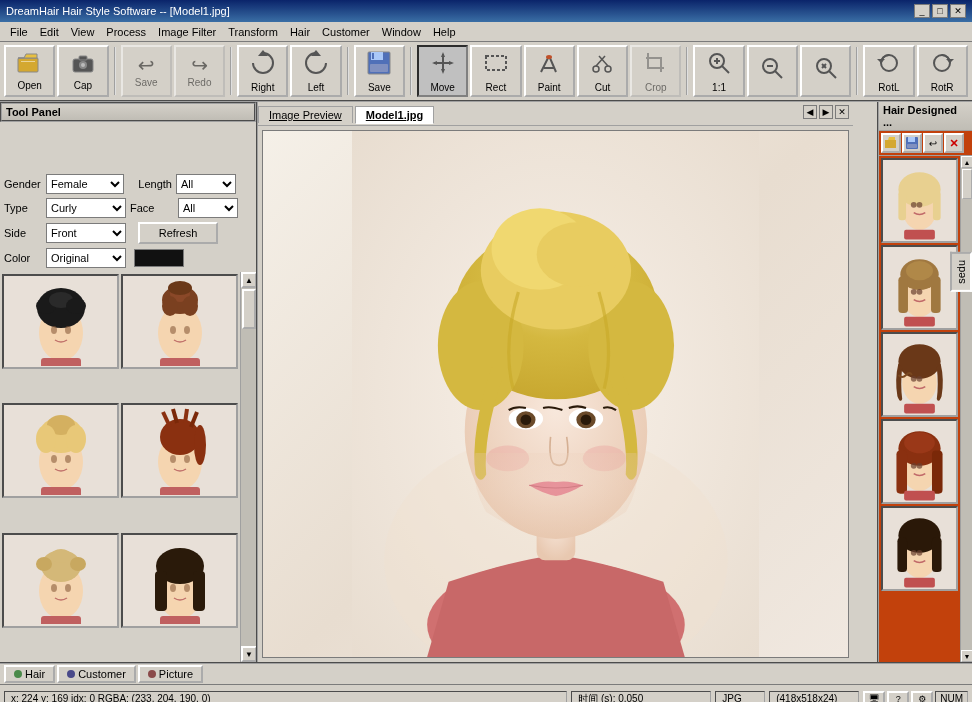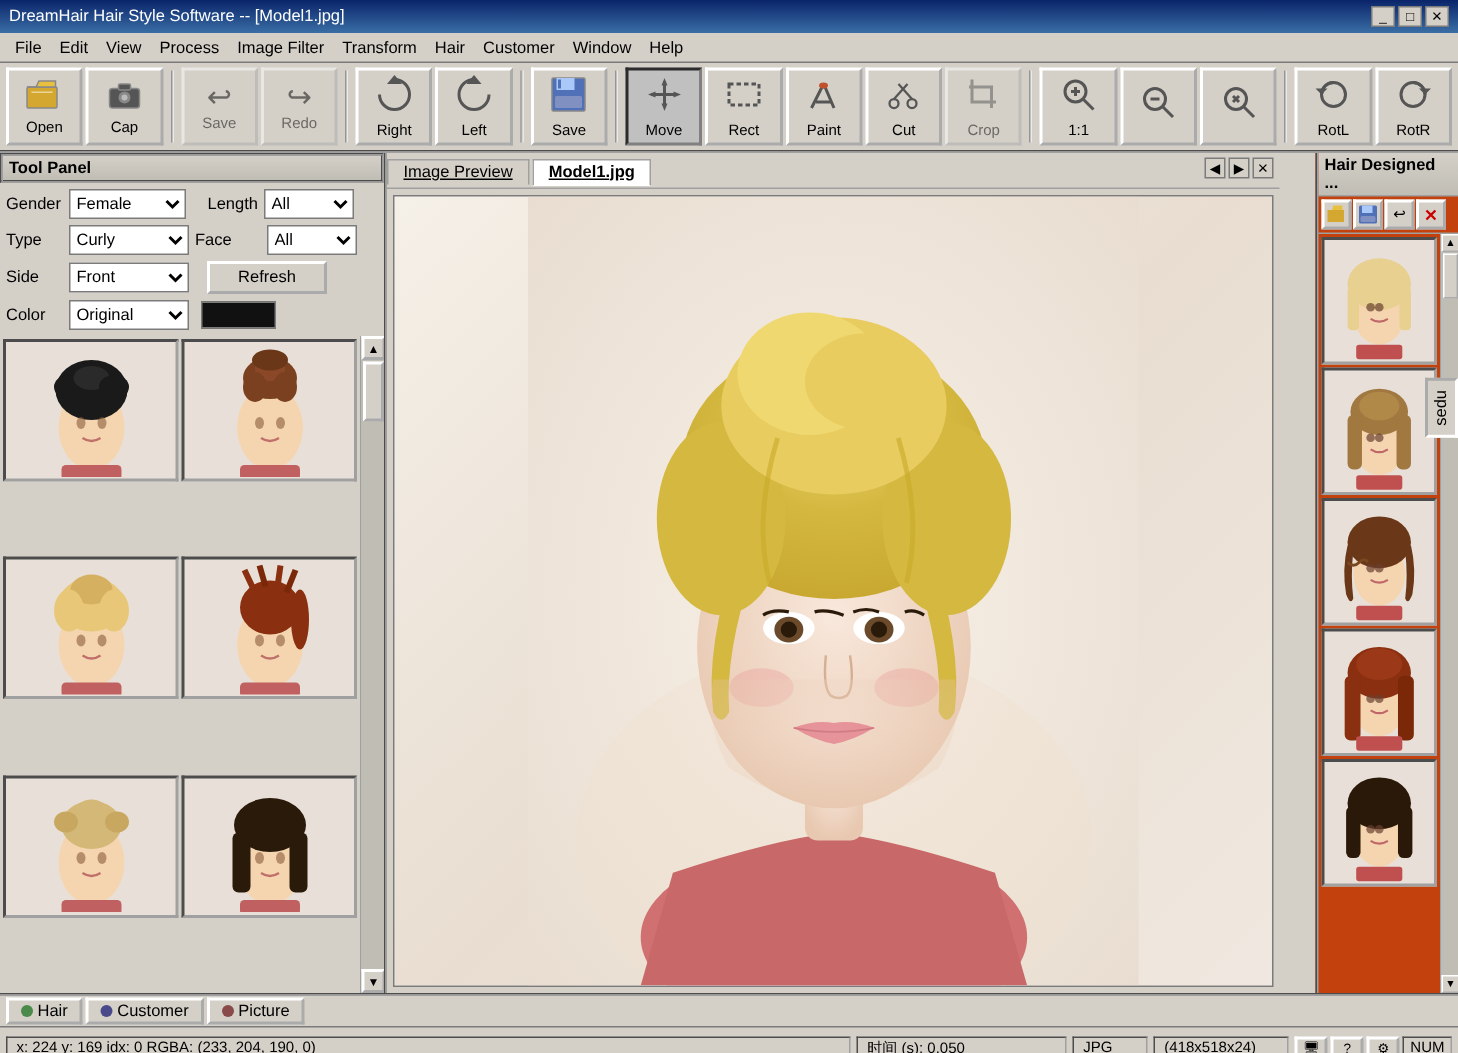--- a/index.html
+++ b/index.html
@@ -88,20 +88,21 @@
       padding: 2px 4px;
       font-weight: bold;
       font-size: 11px;
     }
 
     #controls {
       padding: 4px;
       display: flex;
       flex-direction: column;
       gap: 4px;
+      margin-top: 48px;
     }
 
     .ctrl-row {
       display: flex;
       align-items: center;
       gap: 4px;
     }
     .ctrl-label { width: 38px; font-size: 11px; }
     select {
       background: white;

